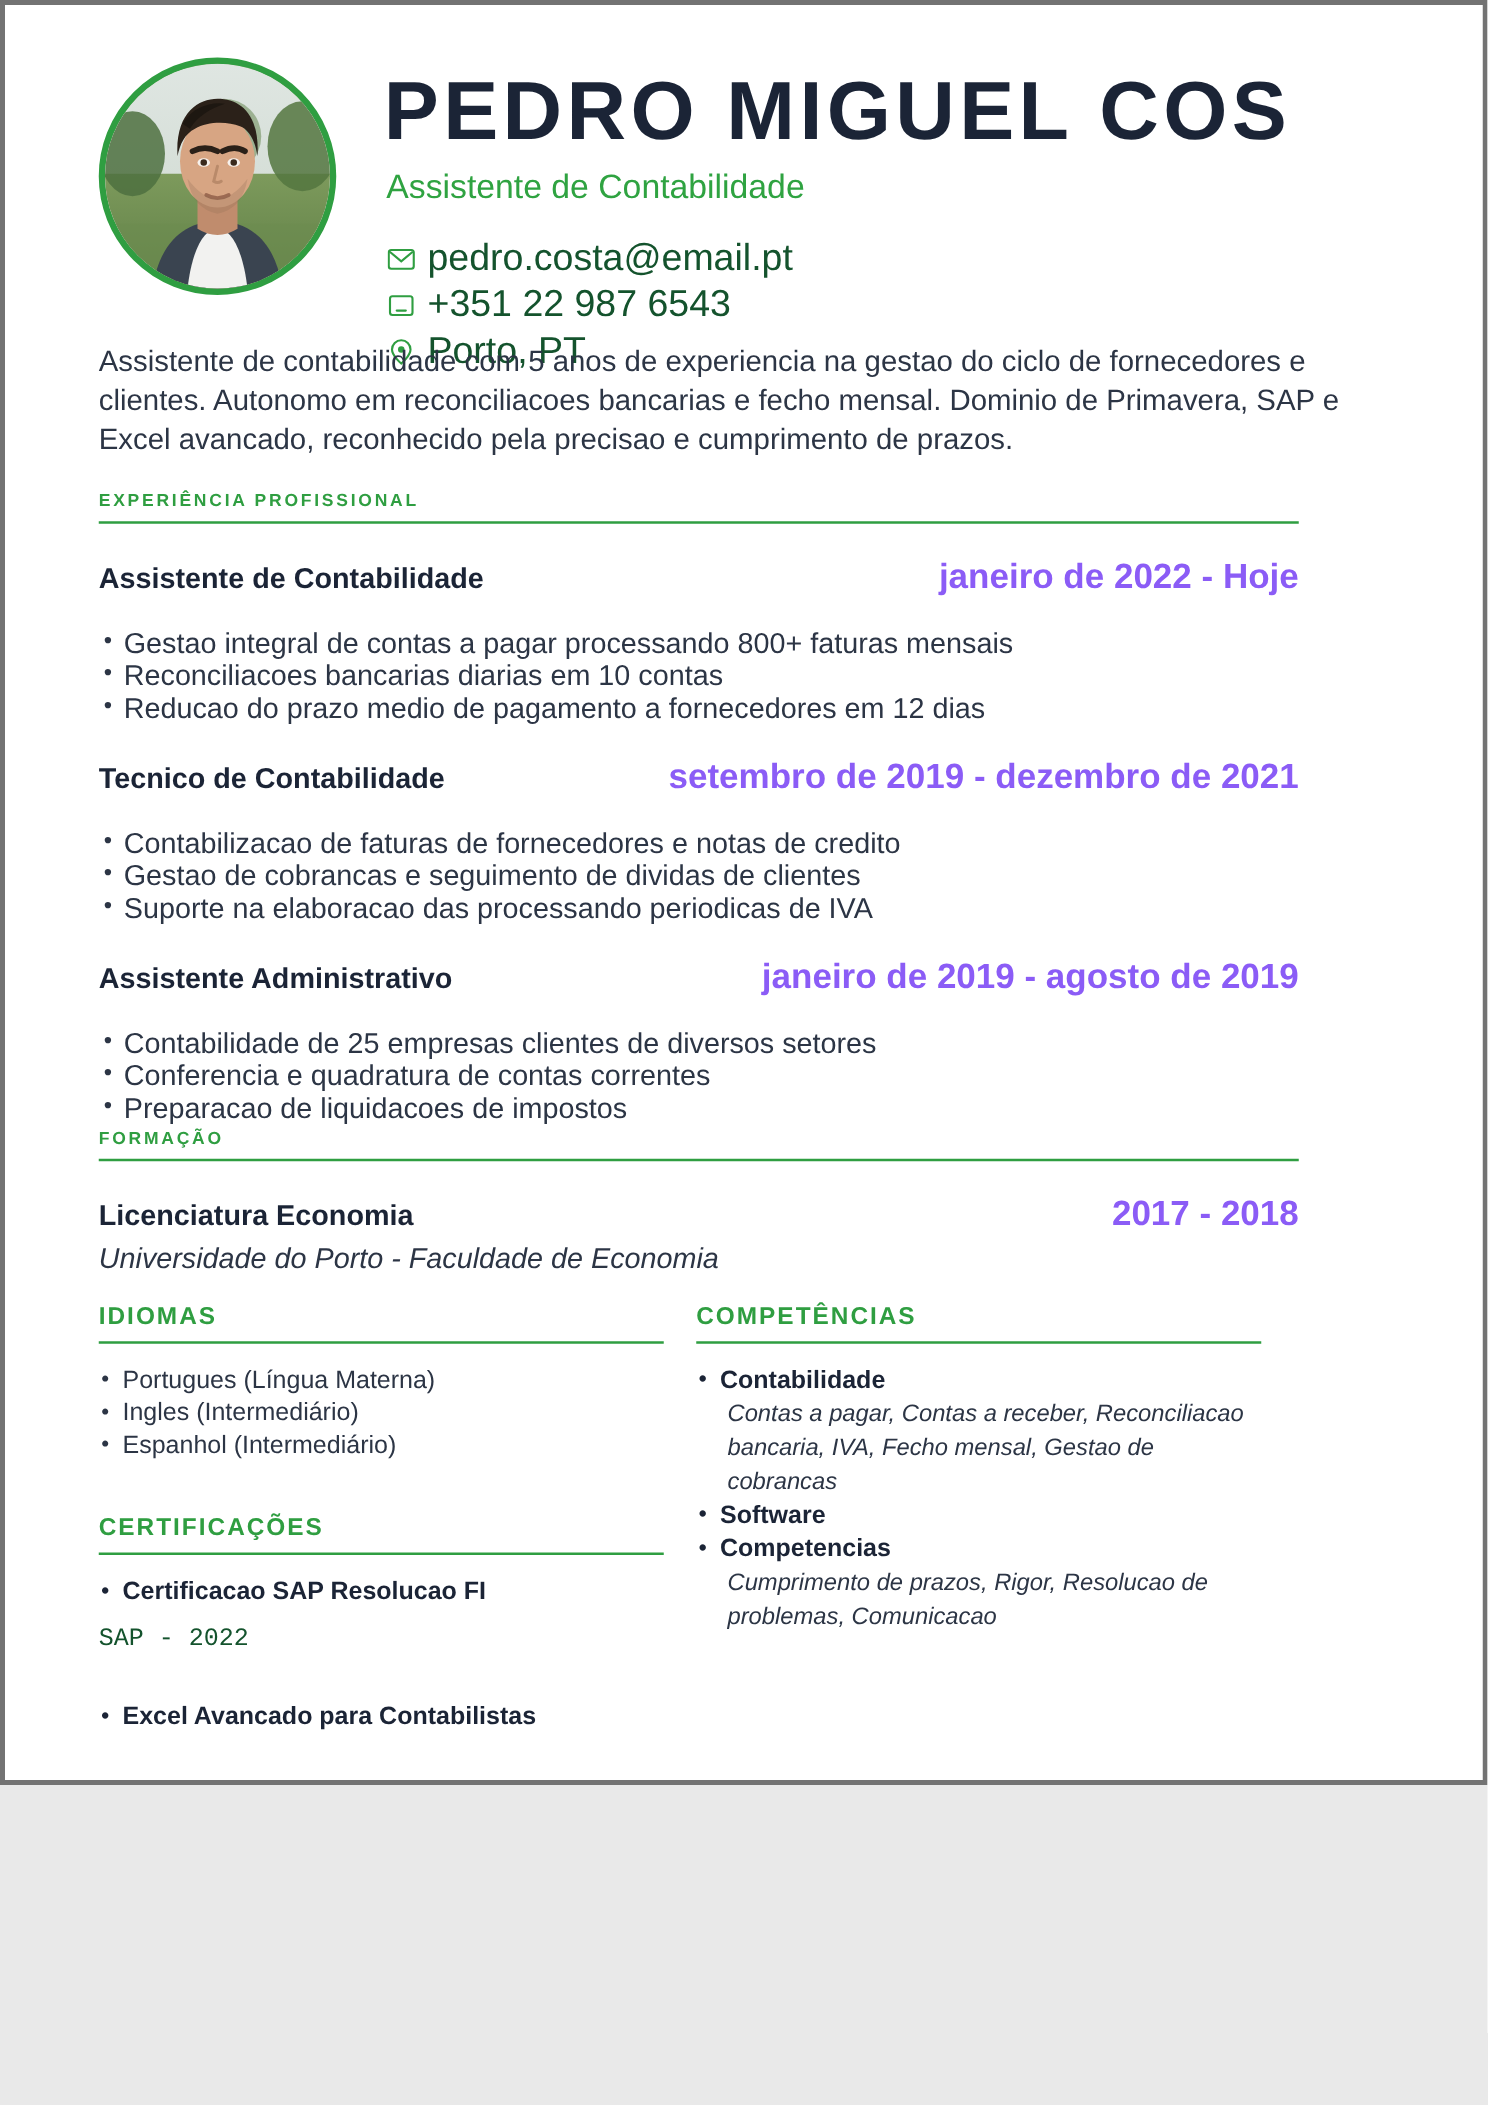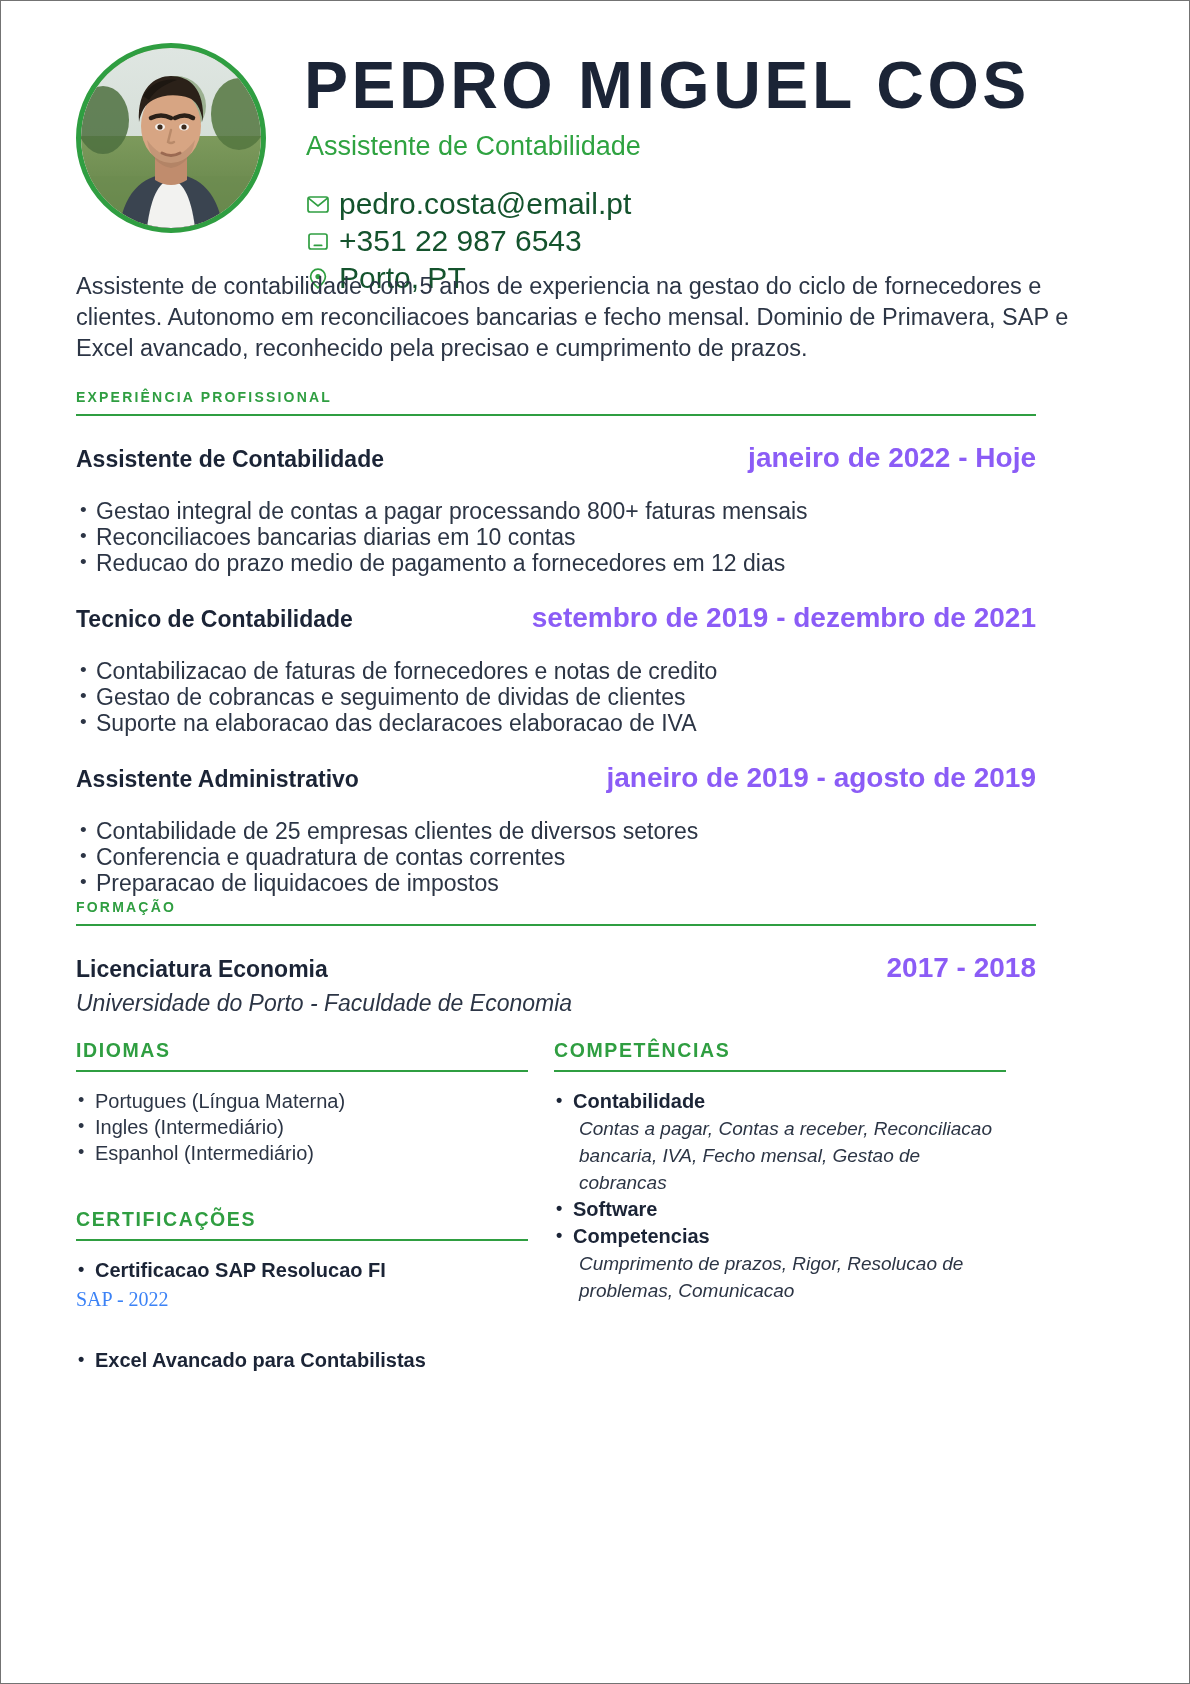--- a/index.html
+++ b/index.html
@@ -7,24 +7,24 @@
     padding: 0;
     background: #e9e9e9;
   }
   body {
     font-family: "Liberation Sans", sans-serif;
     -webkit-font-smoothing: antialiased;
   }
   .page {
     position: relative;
     width: 1190px;
-    height: 1684px;
+    height: 1428px;
     background: #ffffff;
     box-sizing: border-box;
-    border: 1px solid #737373;
+    border: 4px solid #737373;
     overflow: hidden;
   }
   .sheet {
     position: absolute;
     left: 0; top: 0;
     width: 1190px;
     height: 1684px;
     background: #fff;
     overflow: hidden;
   }
@@ -256,25 +256,25 @@
   }
   .cert-name::before {
     content: "•";
     position: absolute;
     left: 2px;
     top: -1px;
     font-size: 18px;
     color: #1b2436;
   }
   .cert-meta {
-    font-family: Liberation Serif, serif;
+    font-family: Liberation Mono, monospace;
     font-size: 20px;
     line-height: 28px;
-    color: #3b82f6;
-    margin-top: 2px;
+    color: #14532d;
+    margin-top: 12px;
   }
   .cert-gap { height: 18px; }
 
   .skill-group { margin-top: 0px; }
   .skill-name {
     position: relative;
     padding-left: 19px;
     font-family: "Liberation Sans", sans-serif;
     font-weight: 700;
     font-size: 20px;
@@ -411,21 +411,21 @@
       <li>Reducao do prazo medio de pagamento a fornecedores em 12 dias</li>
     </ul>
 
     <div class="entry-head">
       <div class="entry-title">Tecnico de Contabilidade</div>
       <div class="entry-date">setembro de 2019 - dezembro de 2021</div>
     </div>
     <ul class="bullets">
       <li>Contabilizacao de faturas de fornecedores e notas de credito</li>
       <li>Gestao de cobrancas e seguimento de dividas de clientes</li>
-      <li>Suporte na elaboracao das declaracoes elaboracao de IVA</li>
+      <li>Suporte na elaboracao das processando periodicas de IVA</li>
     </ul>
 
     <div class="entry-head">
       <div class="entry-title">Assistente Administrativo</div>
       <div class="entry-date">janeiro de 2019 - agosto de 2019</div>
     </div>
     <ul class="bullets">
       <li>Contabilidade de 25 empresas clientes de diversos setores</li>
       <li>Conferencia e quadratura de contas correntes</li>
       <li>Preparacao de liquidacoes de impostos</li>

